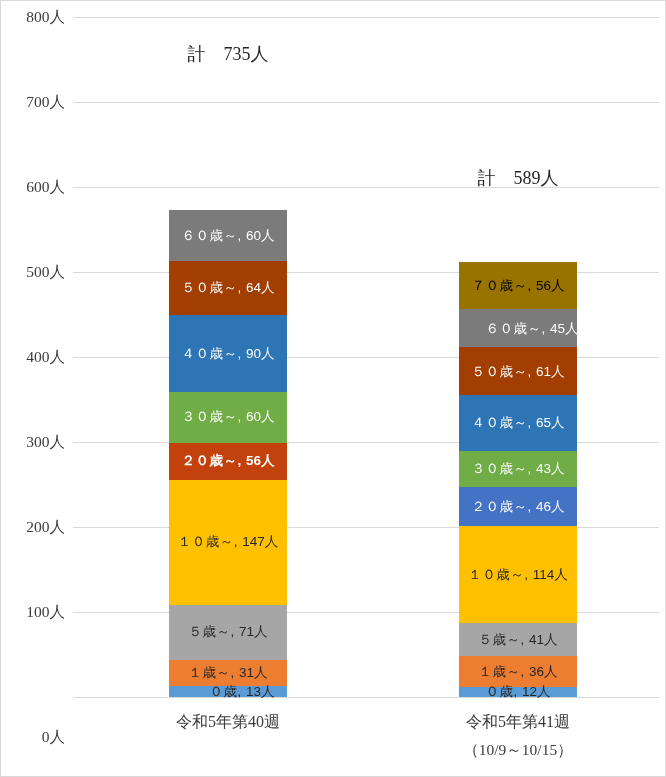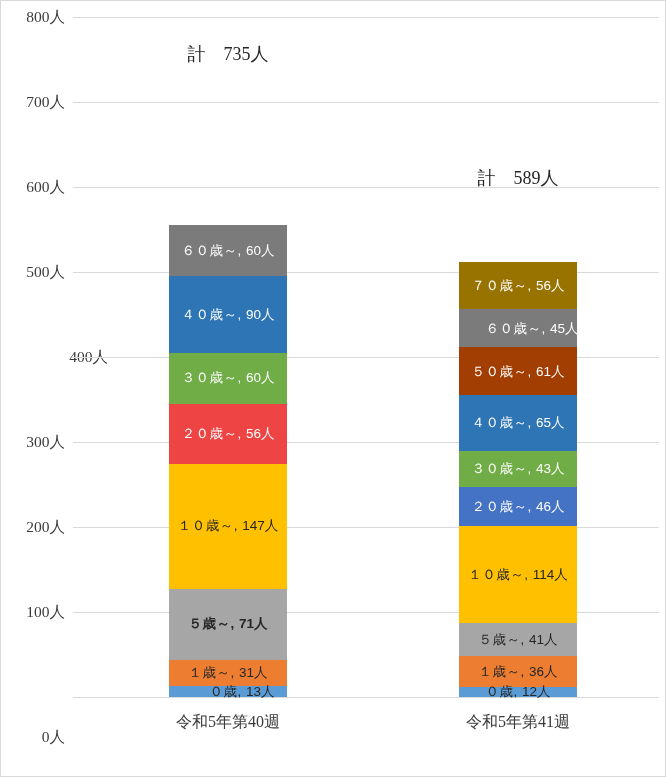--- a/index.html
+++ b/index.html
@@ -123,21 +123,21 @@
 </head>
 <body>
 
 <div id="chart-canvas">
 
   <div id="y-axis">
       <div class="y-label" style="top: 736px; color: rgb(59, 59, 59);">0人</div>
       <div class="y-label" style="top: 611px; color: rgb(59, 59, 59);">100人</div>
       <div class="y-label" style="top: 526px; color: rgb(59, 59, 59);">200人</div>
       <div class="y-label" style="top: 441px; color: rgb(59, 59, 59);">300人</div>
-      <div class="y-label" style="top: 356px; color: rgb(59, 59, 59); padding-left: 43px;">400人</div>
+      <div class="y-label" style="top: 356px; color: rgb(59, 59, 59);">400人</div>
       <div class="y-label" style="top: 271px; color: rgb(59, 59, 59);">500人</div>
       <div class="y-label" style="top: 186px; color: rgb(59, 59, 59);">600人</div>
       <div class="y-label" style="top: 101px; color: rgb(59, 59, 59);">700人</div>
       <div class="y-label" style="top: 16px; color: rgb(59, 59, 59);">800人</div>
     </div>
 
   <div id="plot-area">
     <div id="gridlines">
         <div class="gridline" style="top: 680px; background: rgb(217, 217, 217);"></div>
         <div class="gridline" style="top: 595px; background: rgb(217, 217, 217);"></div>
@@ -148,48 +148,51 @@
         <div class="gridline" style="top: 170px; background: rgb(217, 217, 217);"></div>
         <div class="gridline" style="top: 85px; background: rgb(217, 217, 217);"></div>
         <div class="gridline" style="top: 0px; background: rgb(217, 217, 217);"></div>
       </div>
     <div id="bars">
         <div class="bar-column" style="left: 96px; width: 118px; height: 680px;">
           <div class="bar-stack">
             <div class="bar-segment" style="height: 51px; background: rgb(123, 123, 123);">
               <span class="segment-label" style="color: rgb(255, 255, 255); text-align: center;"><span class="age">６０歳～, </span><span>60人</span></span>
             </div>
+            <div class="bar-segment" style="height: 54.4px; background: rgb(163, 62, 3);">
+              <span class="segment-label" style="color: rgb(255, 255, 255);"><span class="age">５０歳～, </span><span>64人</span></span>
+            </div>
             <div class="bar-segment" style="height: 76.5px; background: rgb(46, 117, 182);">
               <span class="segment-label" style="color: rgb(255, 255, 255);"><span class="age">４０歳～, </span><span>90人</span></span>
             </div>
             <div class="bar-segment" style="height: 51px; background: rgb(112, 173, 71);">
               <span class="segment-label" style="color: rgb(255, 255, 255);"><span class="age">３０歳～, </span><span>60人</span></span>
             </div>
-            <div class="bar-segment" style="height: 60px; background: #ef4444;">
+            <div class="bar-segment" style="height: 37px; background: #c2410c; font-weight: bold;">
               <span class="segment-label" style="color: rgb(255, 255, 255);"><span class="age">２０歳～, </span><span>56人</span></span>
             </div>
             <div class="bar-segment" style="height: 124.95px; background: rgb(255, 192, 0);">
               <span class="segment-label" style="color: rgb(38, 38, 38);"><span class="age">１０歳～, </span><span>147人</span></span>
             </div>
-            <div class="bar-segment" style="height: 71px; background: rgb(166, 166, 166); font-weight: bold;">
+            <div class="bar-segment" style="height: 55px; background: rgb(166, 166, 166);">
               <span class="segment-label" style="color: rgb(38, 38, 38);"><span class="age">５歳～, </span><span>71人</span></span>
             </div>
             <div class="bar-segment" style="height: 26.35px; background: rgb(237, 125, 49);">
               <span class="segment-label" style="color: rgb(38, 38, 38);"><span class="age">１歳～, </span><span>31人</span></span>
             </div>
             <div class="bar-segment" style="height: 11.05px; background: rgb(91, 155, 213); padding-left: 28px;">
               <span class="segment-label" style="color: rgb(38, 38, 38);"><span class="age">０歳, </span><span>13人</span></span>
             </div>
           </div>
           <div class="total-label" style="top: 25.25px;">計　735人</div>
         </div>
         <div class="bar-column" style="left: 386px; width: 118px; height: 680px;">
           <div class="bar-stack">
             <div class="bar-segment" style="height: 47.6px; background: rgb(153, 115, 0);">
-              <span class="segment-label" style="color: #ffffff;"><span class="age">７０歳～, </span><span>56人</span></span>
+              <span class="segment-label" style="color: #000000;"><span class="age">７０歳～, </span><span>56人</span></span>
             </div>
             <div class="bar-segment" style="height: 38.25px; background: rgb(123, 123, 123); padding-left: 28px;">
               <span class="segment-label" style="color: rgb(255, 255, 255);"><span class="age">６０歳～, </span><span>45人</span></span>
             </div>
             <div class="bar-segment" style="height: 48px; background: rgb(163, 62, 3);">
               <span class="segment-label" style="color: rgb(255, 255, 255);"><span class="age">５０歳～, </span><span>61人</span></span>
             </div>
             <div class="bar-segment" style="height: 55.25px; background: rgb(46, 117, 182);">
               <span class="segment-label" style="color: rgb(255, 255, 255);"><span class="age">４０歳～, </span><span>65人</span></span>
             </div>
@@ -212,16 +215,16 @@
               <span class="segment-label" style="color: rgb(38, 38, 38);"><span class="age">０歳, </span><span>12人</span></span>
             </div>
           </div>
           <div class="total-label" style="top: 149.35px;">計　589人</div>
         </div>
       </div>
   </div>
 
   <div id="category-axis">
       <div class="category-label" style="left: 96px; width: 118px; color: rgb(59, 59, 59);"><span>令和5年第40週</span></div>
-      <div class="category-label" style="left: 386px; width: 118px; color: rgb(59, 59, 59);"><span>令和5年第41週</span></div>
+      <div class="category-label" style="left: 386px; width: 118px; color: rgb(59, 59, 59);"><span>令和5年第41週</span><span class="cat-line2">（10/9～10/15）</span></div>
     </div>
 
 </div>
 
 </body></html>

